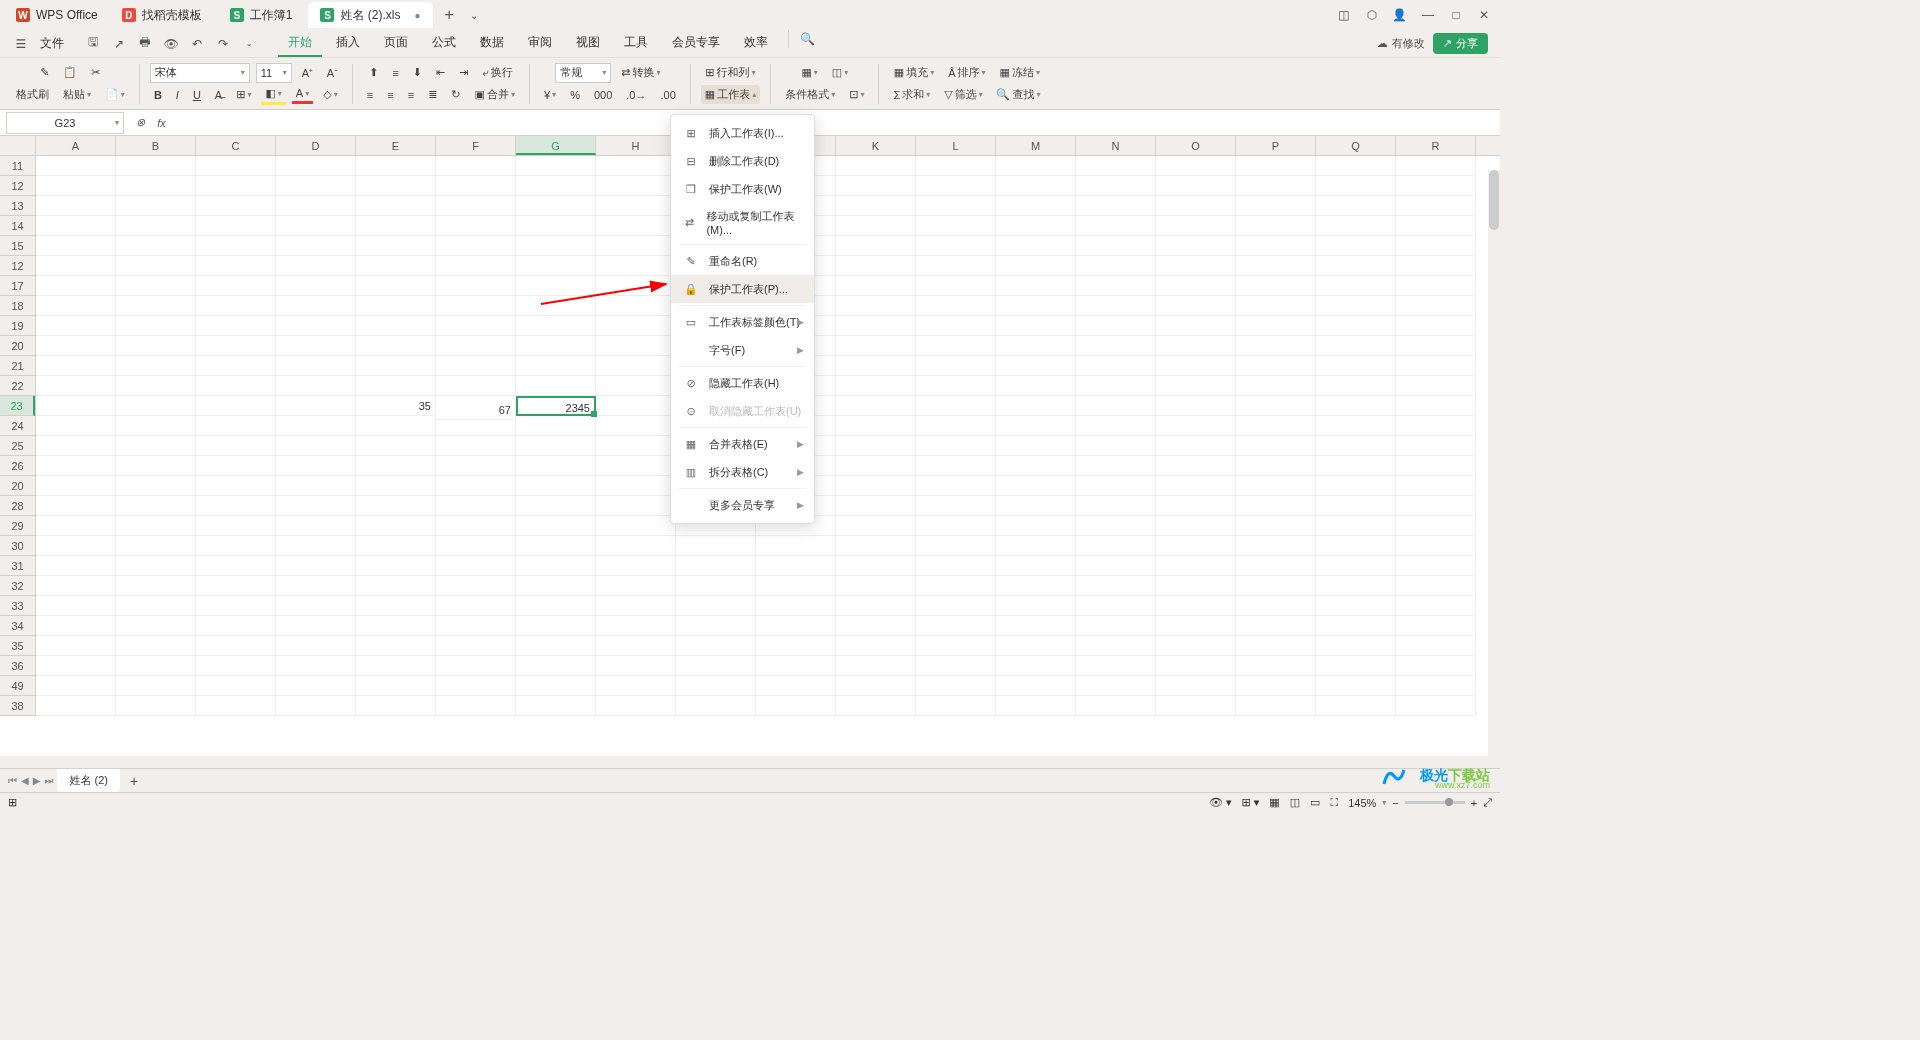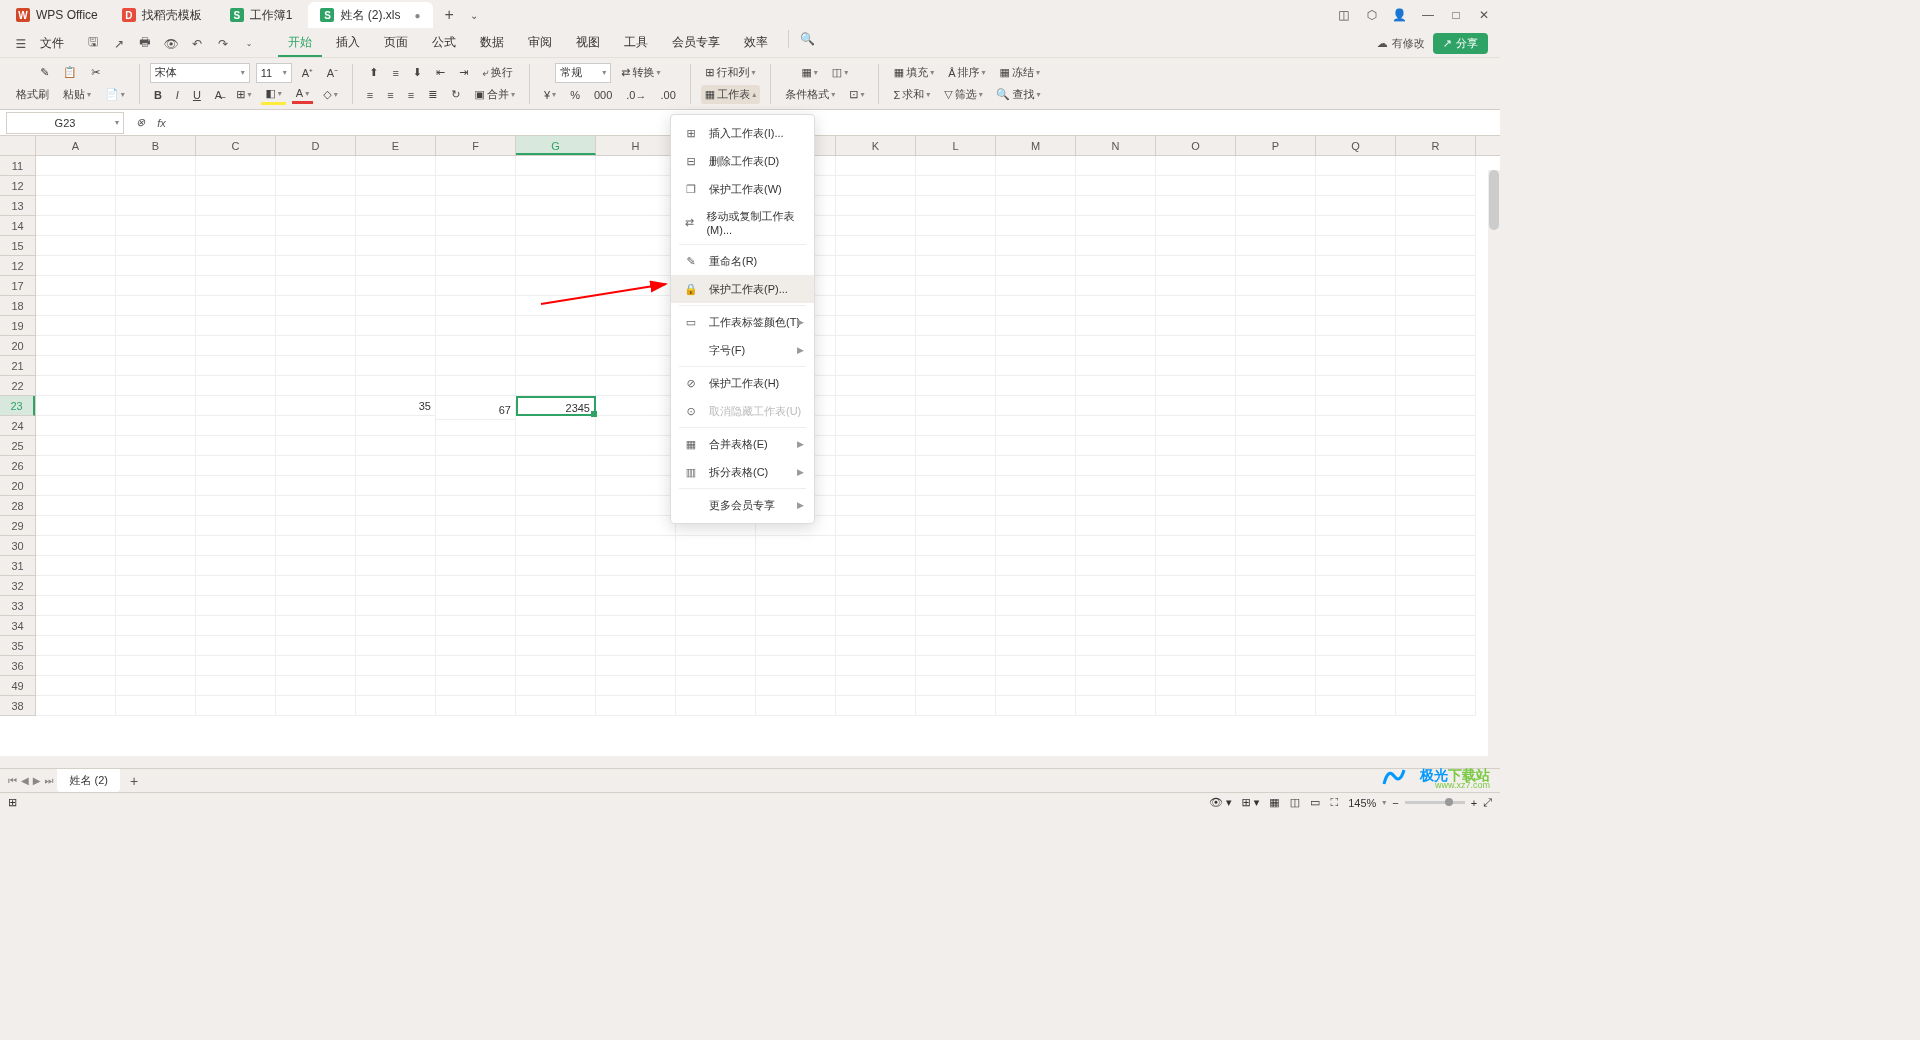--- a/index.html
+++ b/index.html
@@ -888,21 +888,21 @@
       <span class="arr">▶</span>
     </div>
     <div class="dd-item">
       <span class="dd-ic"></span>
       <span>字号(F)</span>
       <span class="arr">▶</span>
     </div>
     <div class="dd-sep"></div>
     <div class="dd-item">
       <span class="dd-ic">⊘</span>
-      <span>保护工作表(H)</span>
+      <span>隐藏工作表(H)</span>
     </div>
     <div class="dd-item disabled">
       <span class="dd-ic">⊙</span>
       <span>取消隐藏工作表(U)</span>
     </div>
     <div class="dd-sep"></div>
     <div class="dd-item">
       <span class="dd-ic">▦</span>
       <span>合并表格(E)</span>
       <span class="arr">▶</span>

